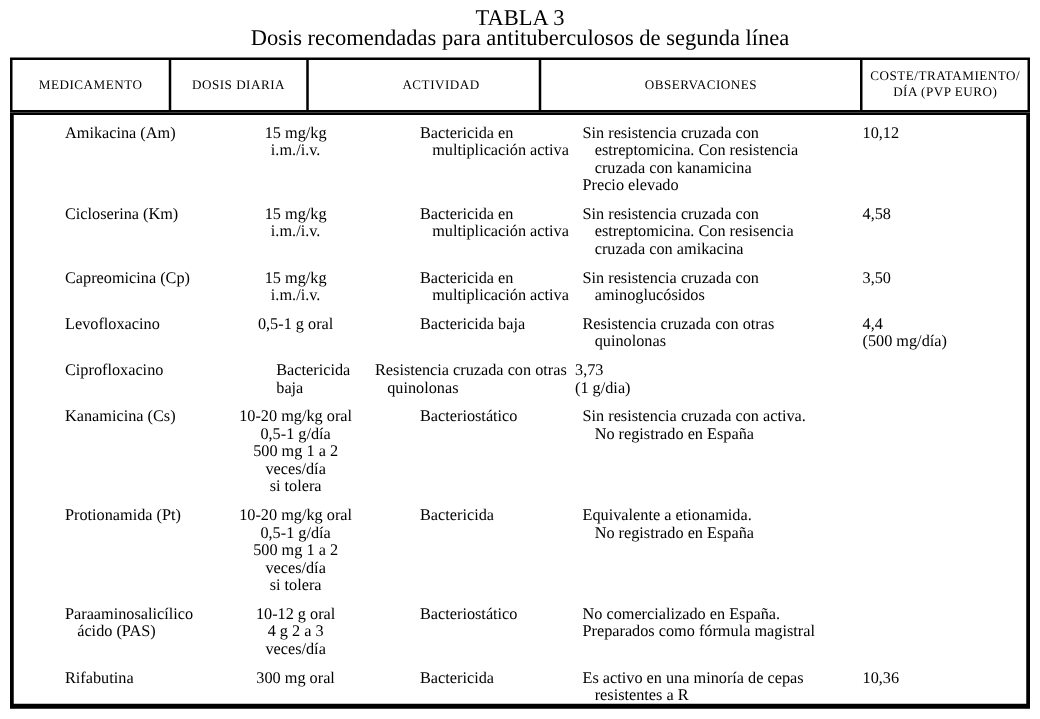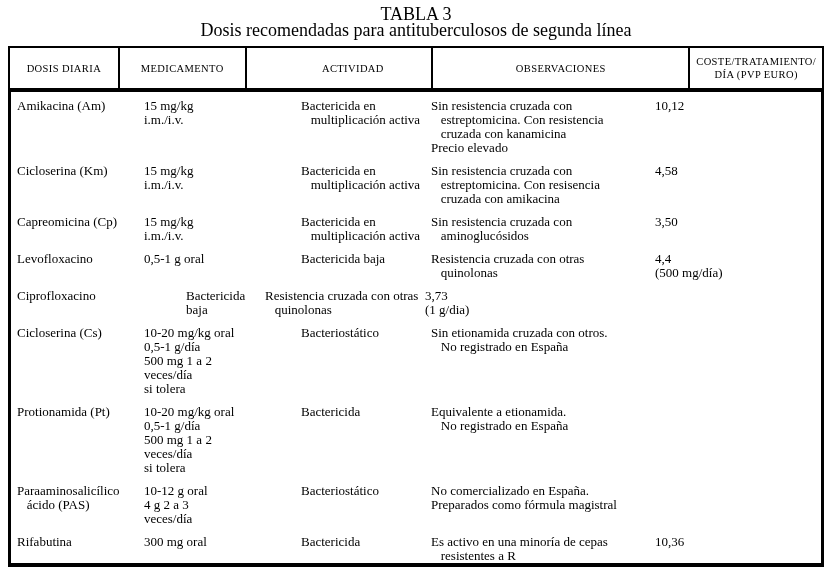--- a/index.html
+++ b/index.html
@@ -61,52 +61,53 @@
   .tbody {
     box-sizing: border-box;
     width: 816px;
     height: 477px;
     border-left: 3px solid #000;
     border-right: 3px solid #000;
     border-top: 2px solid #000;
     border-bottom: 4px solid #000;
     padding-top: 7px;
     overflow: hidden;
+    padding-left: 35px;
   }
   .row {
     display: grid;
     grid-template-columns: 133px 115px 166px 230px 1fr;
     margin-bottom: 9px;
   }
   .cell {
     font-size: 13px;
     line-height: 14px;
     white-space: pre-wrap;
   }
   .c-med { padding-left: 6px; }
-  .c-dos { }
+  .c-dos { text-align: center; }
   .c-act { padding-left: 6px; margin-left: 36px; }
   .c-obs { padding-left: 6px; }
   .c-cos { text-align: left; }
 </style>
 </head>
 <body>
 
 <div class="page">
 
   <div class="title-block">
     <div class="title-line">TABLA 3</div>
     <div class="title-line">Dosis recomendadas para antituberculosos de segunda línea</div>
   </div>
 
   <div class="tbl">
 
     <div class="thead">
+      <div class="th c1">MEDICAMENTO</div>
       <div class="th c2">DOSIS DIARIA</div>
-      <div class="th c1">MEDICAMENTO</div>
       <div class="th c3">ACTIVIDAD</div>
       <div class="th c4">OBSERVACIONES</div>
       <div class="th c5">COSTE/TRATAMIENTO/
 DÍA (PVP EURO)</div>
     </div>
 
     <div class="tbody">
 
       <div class="row">
         <div class="cell c-med">Amikacina (Am)</div>
@@ -157,28 +158,28 @@
       <div class="row">
         <div class="cell c-med">Ciprofloxacino</div>
         <div class="cell c-act">Bactericida baja</div>
         <div class="cell c-obs">Resistencia cruzada con otras
    quinolonas</div>
         <div class="cell c-cos">3,73
 (1 g/dia)</div>
       </div>
 
       <div class="row">
-        <div class="cell c-med">Cicloserina (Cs)</div>
+        <div class="cell c-med">Kanamicina (Cs)</div>
         <div class="cell c-dos">10-20 mg/kg oral
 0,5-1 g/día
 500 mg 1 a 2
 veces/día
 si tolera</div>
         <div class="cell c-act">Bacteriostático</div>
-        <div class="cell c-obs">Sin etionamida cruzada con otros.
+        <div class="cell c-obs">Sin resistencia cruzada con activa.
    No registrado en España</div>
         <div class="cell c-cos"></div>
       </div>
 
       <div class="row">
         <div class="cell c-med">Protionamida (Pt)</div>
         <div class="cell c-dos">10-20 mg/kg oral
 0,5-1 g/día
 500 mg 1 a 2
 veces/día

